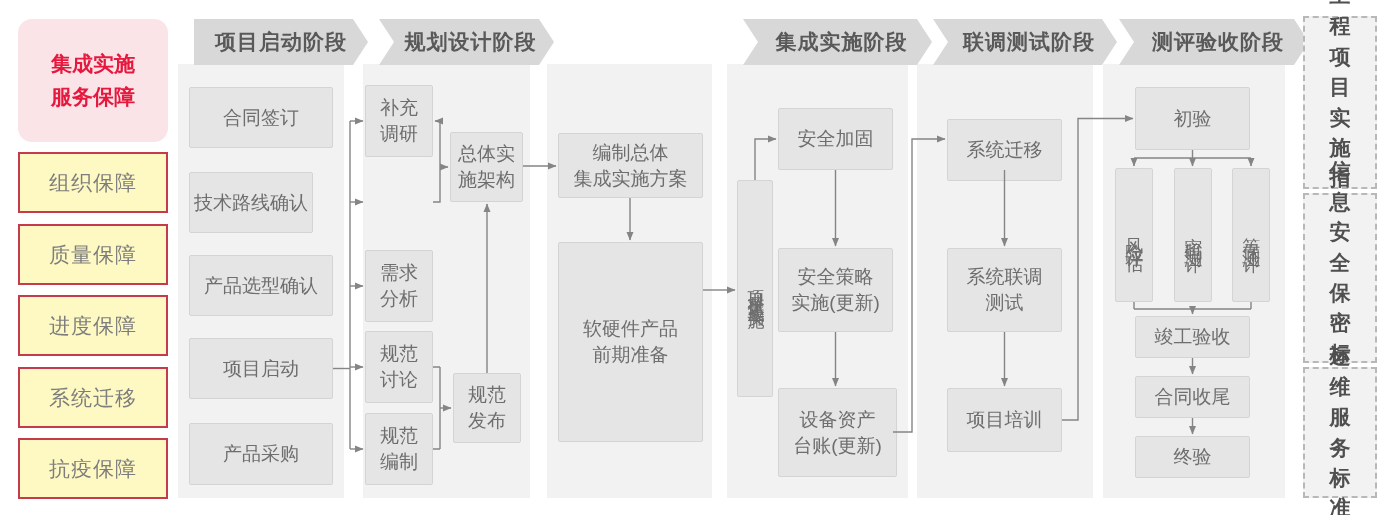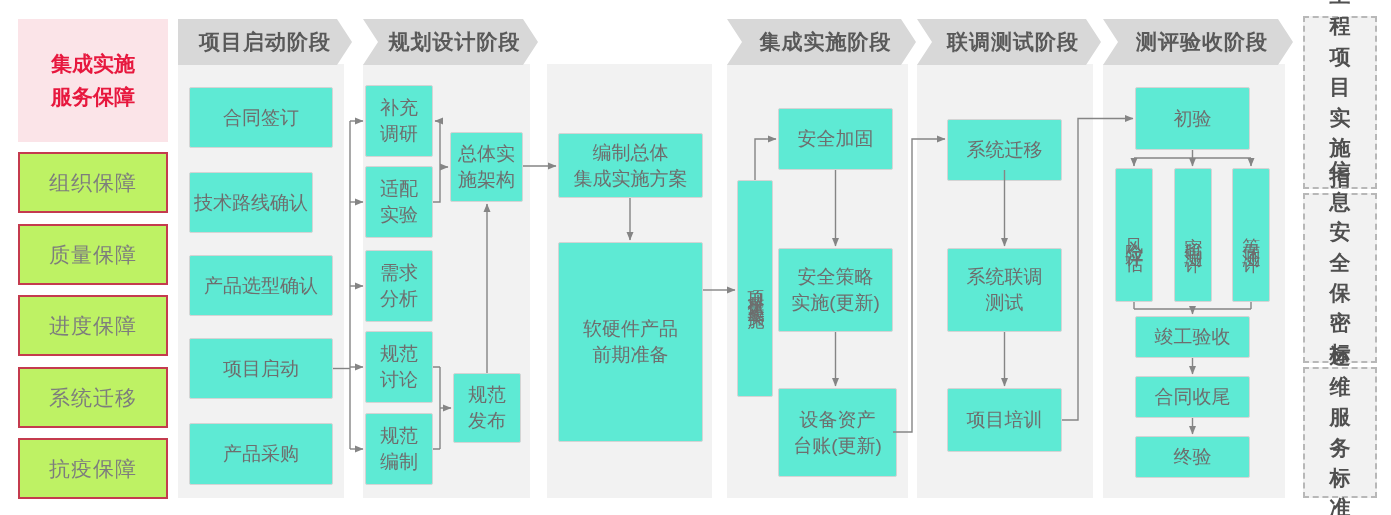--- a/index.html
+++ b/index.html
@@ -1,33 +1,33 @@
 <!DOCTYPE html>
 <html><head>
 <meta charset="utf-8">
 <style>
   html,body{margin:0;padding:0;background:#fff;}
   .canvas{position:relative;width:1391px;height:515px;background:#fff;overflow:hidden;
           font-family:"Liberation Sans","DejaVu Sans",sans-serif;}
   
   .side-header{position:absolute;left:18px;top:19px;width:150px;height:123px;
-    background:#fbe4e8;border-radius:0;display:flex;align-items:center;justify-content:center;
+    background:#fbe4e8;border-radius:14px;display:flex;align-items:center;justify-content:center;
     text-align:center;color:#e7183e;font-size:21px;font-weight:bold;line-height:1.55;white-space:pre-line;}
-  .side-item{position:absolute;left:18px;width:150px;height:61px;background:#bef264;
+  .side-item{position:absolute;left:18px;width:150px;height:61px;background:#fef9c3;
     border:2px solid #c43b4e;box-sizing:border-box;display:flex;align-items:center;justify-content:center;
     color:#7d7d7d;font-size:21px;letter-spacing:1px;}
   
   .colbg{position:absolute;top:64px;height:434px;background:#f2f2f2;}
   .banner{position:absolute;top:19px;height:46px;background:#d8d8d8;display:flex;align-items:center;
     justify-content:center;color:#595959;font-size:21px;font-weight:bold;letter-spacing:1px;
     clip-path:polygon(0 0,calc(100% - 15px) 0,100% 50%,calc(100% - 15px) 100%,0 100%,15px 50%);
-    padding-left:8px;box-sizing:border-box;}
+    padding-left:8px;box-sizing:border-box;margin-left:16px;}
   .banner.first{clip-path:polygon(0 0,calc(100% - 15px) 0,100% 50%,calc(100% - 15px) 100%,0 100%);padding-left:0;}
   
-  .node{position:absolute;background:#5eead4;border:1px solid #d4d4d4;border-radius:2px;box-sizing:border-box;
+  .node{position:absolute;background:#e5e5e5;border:1px solid #d4d4d4;border-radius:2px;box-sizing:border-box;
     display:flex;align-items:center;justify-content:center;text-align:center;color:#6e6e6e;
     font-size:19px;line-height:1.35;white-space:pre-line;}
   .node.vert{writing-mode:vertical-rl;text-orientation:upright;letter-spacing:3px;font-size:17px;}
   .node.vert-eval{writing-mode:vertical-rl;text-orientation:upright;letter-spacing:6px;font-size:18px;}
   
   .wires{position:absolute;left:0;top:0;pointer-events:none;}
   
   .guide{position:absolute;left:1303px;width:74px;background:#f2f2f2;border:2px dashed #b8b8b8;
     box-sizing:border-box;display:flex;align-items:center;justify-content:center;text-align:center;
     color:#4f4f4f;font-size:21px;font-weight:bold;letter-spacing:10px;padding-left:10px;
@@ -60,22 +60,20 @@
   <div class="side-item" style="top:438px">抗疫保障</div>
 
   <div class="node" style="left:189px;top:87px;width:144px;height:61px">合同签订</div>
   <div class="node" style="left:189px;top:172px;width:124px;height:61px">技术路线确认</div>
   <div class="node" style="left:189px;top:255px;width:144px;height:61px">产品选型确认</div>
   <div class="node" style="left:189px;top:338px;width:144px;height:61px">项目启动</div>
   <div class="node" style="left:189px;top:423px;width:144px;height:62px">产品采购</div>
 
   <div class="node" style="left:365px;top:85px;width:68px;height:72px">补充
 调研</div>
-  <div class="node" style="left:365px;top:166px;width:68px;height:72px">适配
-实验</div>
   <div class="node" style="left:365px;top:250px;width:68px;height:72px">需求
 分析</div>
   <div class="node" style="left:365px;top:331px;width:68px;height:72px">规范
 讨论</div>
   <div class="node" style="left:365px;top:413px;width:68px;height:72px">规范
 编制</div>
   <div class="node" style="left:450px;top:132px;width:73px;height:70px">总体实
 施架构</div>
   <div class="node" style="left:453px;top:373px;width:68px;height:70px">规范
 发布</div>

